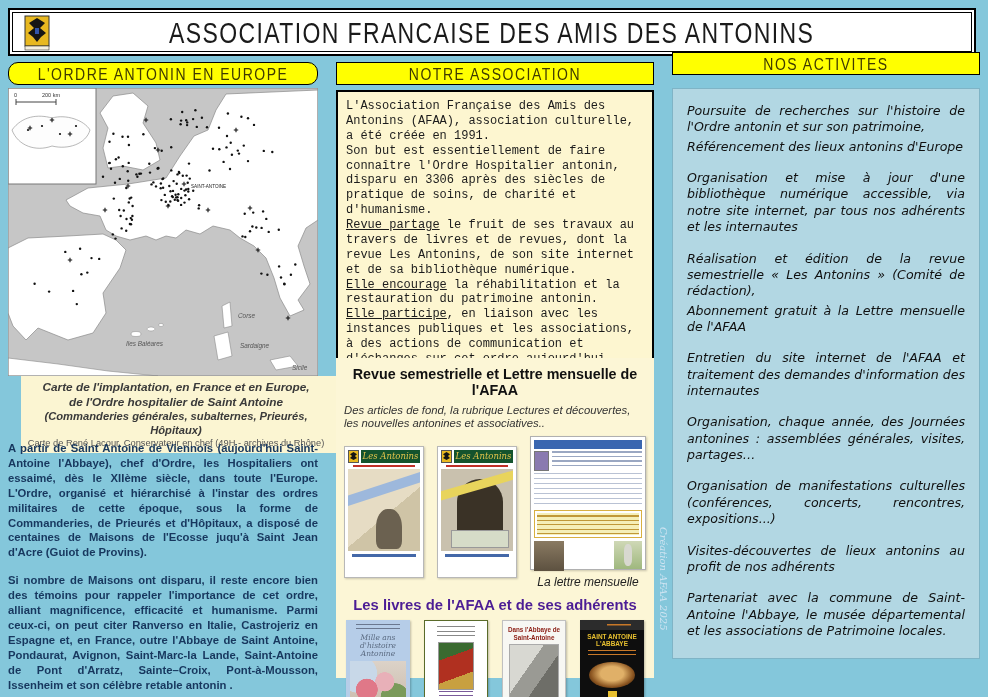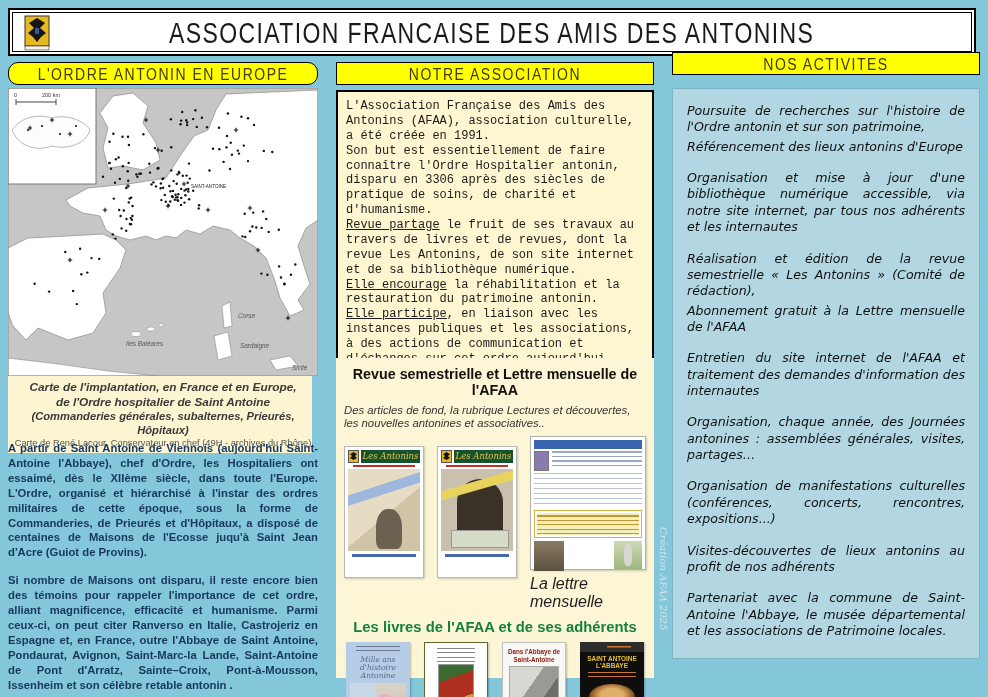--- a/index.html
+++ b/index.html
@@ -27,22 +27,22 @@
     font-size:14px;letter-spacing:1.5px;color:#3f3a00;white-space:nowrap;
   }
   .col-header span{transform:scaleY(1.12);}
   #hdr-left{left:8px;top:62px;width:308px;border-radius:10px;}
   #hdr-assoc{left:336px;top:62px;width:316px;}
   #hdr-pub{left:336px;top:332px;width:316px;}
   #hdr-act{left:672px;top:52px;width:306px;}
   
   .map-box{position:absolute;left:8px;top:88px;width:310px;height:288px;background:#fff;}
   .map-caption{
-    position:absolute;left:8px;top:376px;width:298px;min-height:50px;
-    background:#fbf5d2;padding:4px 0 5px 6px;text-align:center;color:#3a3a3a;
+    position:absolute;left:21px;top:376px;width:298px;min-height:50px;
+    background:#fbf5d2;padding:4px 18px 5px 6px;text-align:center;color:#3a3a3a;
   }
   .map-caption .c-bold{font-weight:bold;font-style:italic;font-size:11.8px;line-height:1.25;}
   .map-caption .c-paren{font-weight:bold;font-style:italic;font-size:11.2px;line-height:1.25;}
   .map-caption .c-small{font-size:9.3px;color:#555;margin-top:1px;}
   .left-paras{
     position:absolute;left:8px;top:441px;width:310px;
     color:#17375e;font-weight:bold;font-size:11.3px;line-height:1.32;text-align:justify;
   }
   .left-paras p{margin:0 0 13px 0;}
   
@@ -83,22 +83,22 @@
   .nl-row{display:flex;gap:3px;margin-bottom:2px;}
   .nl-crest{width:13px;height:18px;background:#8a7ab0;border:1px solid #777;}
   .nl-lines{flex:1;height:18px;background:repeating-linear-gradient(#9aa7c2 0 1.5px,transparent 1.5px 4.5px);}
   .nl-text{height:34px;background:repeating-linear-gradient(#b9c2d4 0 1.5px,transparent 1.5px 5px);margin-bottom:3px;}
   .nl-yellow{height:22px;background:#f5efb8;border:1px solid #d8b040;margin-bottom:3px;
        background-image:repeating-linear-gradient(#c09838 0 1px,transparent 1px 4.5px);background-clip:content-box;padding:2px;}
   .nl-photos{display:flex;justify-content:space-between;}
   .nl-ph1{width:30px;height:30px;background:linear-gradient(#8a7a62,#5d5140);}
   .nl-ph2{width:28px;height:28px;background:linear-gradient(#cfd8b6,#9fb87e);position:relative;}
   .nl-ph2:after{content:"";position:absolute;left:10px;top:3px;width:8px;height:22px;background:#d8d8d0;border-radius:40%/30%;}
-  .nl-caption{font-style:italic;font-size:16px;color:#222;margin-top:5px;font-family:"Liberation Sans",sans-serif;}
-  .books-title{font-weight:bold;font-size:14.8px;color:#15803d;text-align:center;margin:8px 0 7px 0;}
+  .nl-caption{font-style:italic;font-size:12px;color:#222;margin-top:5px;font-family:"Liberation Sans",sans-serif;}
+  .books-title{font-weight:bold;font-size:14.8px;color:#4c1d95;text-align:center;margin:8px 0 7px 0;}
   .books-row{display:flex;justify-content:space-between;padding:0 2px;}
   .book{width:64px;height:98px;box-shadow:1px 1px 2px rgba(0,0,0,.25);position:relative;overflow:hidden;font-family:"Liberation Sans",sans-serif;}
   .book1{background:#b6cde8;text-align:center;}
   .book1 .b1-author{height:8px;margin:4px 10px 2px;background:repeating-linear-gradient(#6a7890 0 1px,transparent 1px 4px);}
   .book1 .b1-title{font-style:italic;font-size:7.5px;color:#5a6a80;line-height:1.1;font-family:"DejaVu Serif",serif;}
   .book1 .b1-art{position:absolute;left:4px;right:4px;bottom:5px;height:52px;
        background:radial-gradient(circle at 30% 55%,#e07888 0 22%,transparent 23%),
                   radial-gradient(circle at 62% 40%,#e8b0b8 0 20%,transparent 21%),
                   radial-gradient(circle at 80% 70%,#7a9a5a 0 24%,transparent 25%),
                   radial-gradient(circle at 15% 25%,#c8d8e8 0 30%,transparent 31%),

